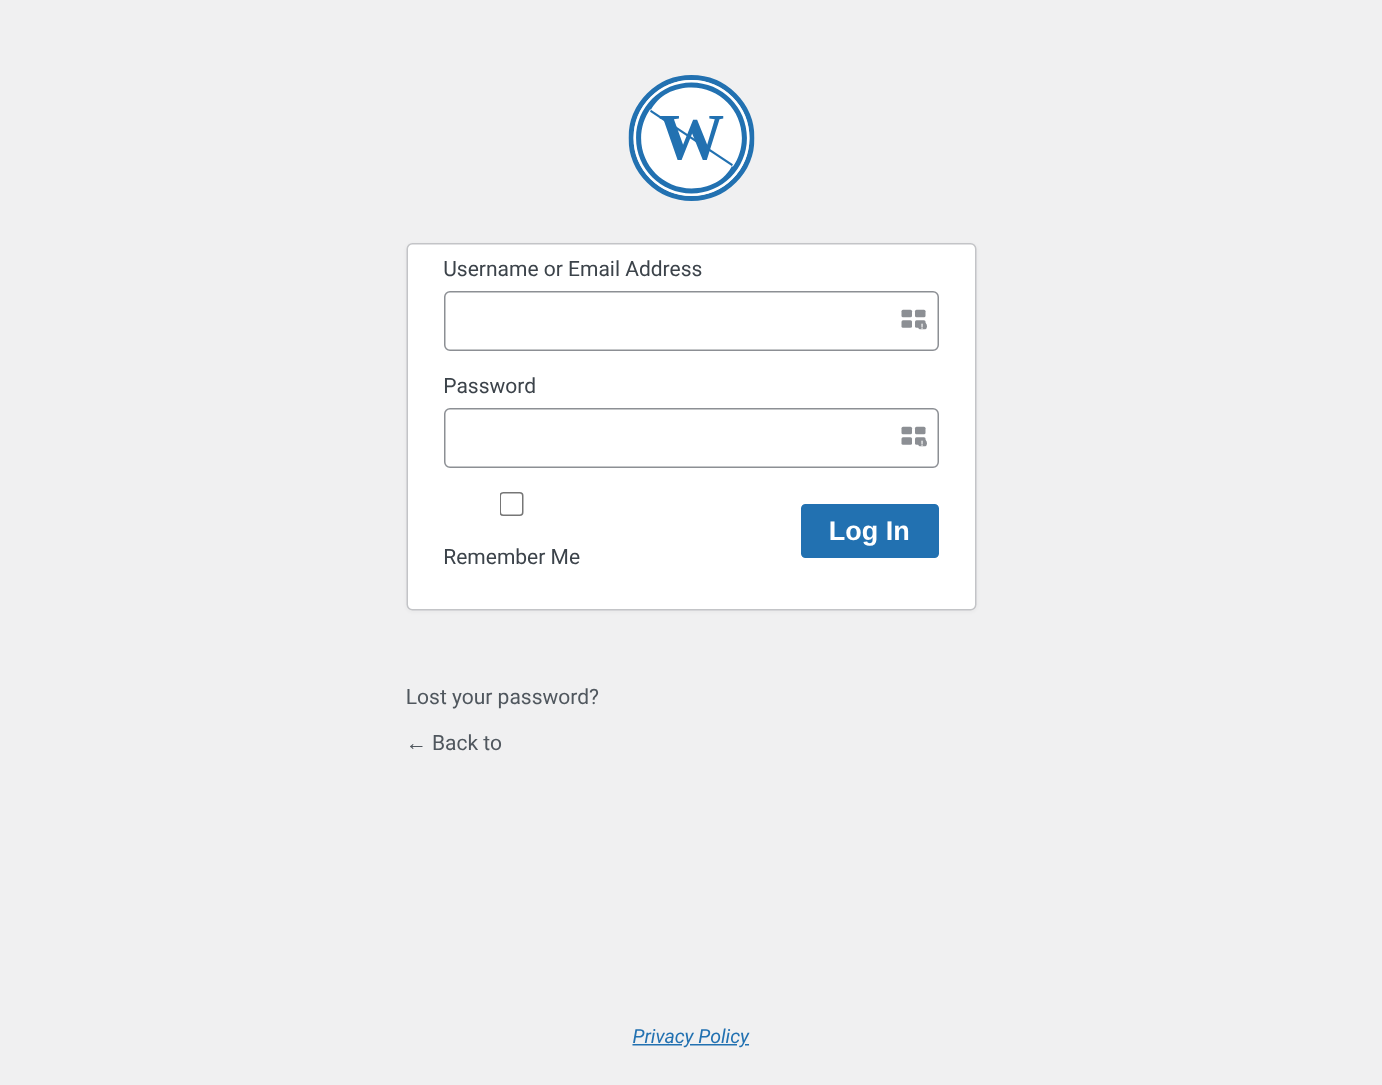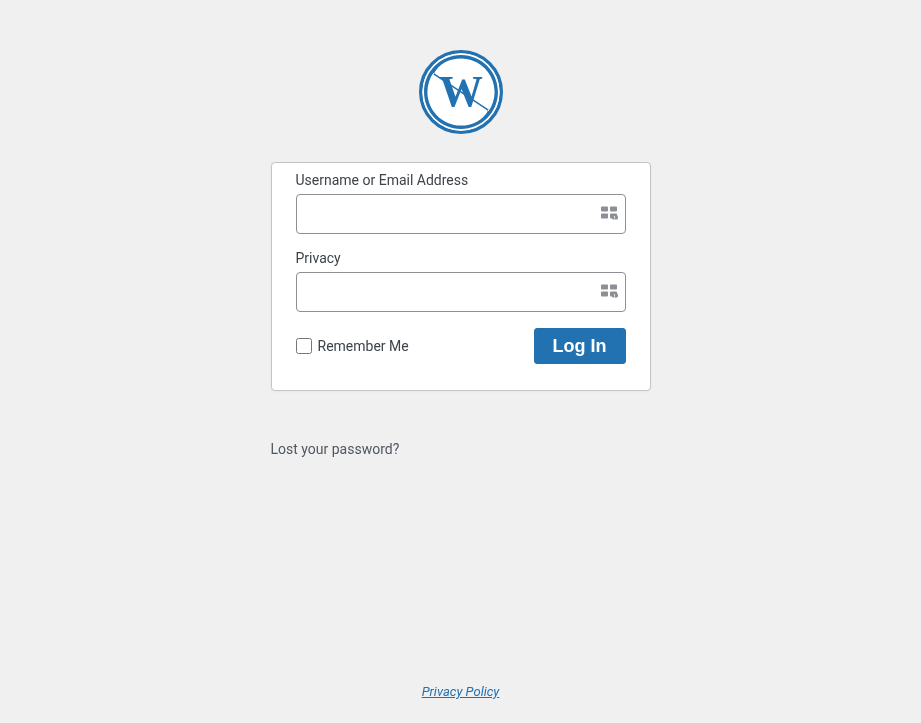--- a/index.html
+++ b/index.html
@@ -79,24 +79,25 @@
     .form-footer {
       display: flex;
       align-items: center;
       justify-content: space-between;
       margin-top: 4px;
     }
 
     .remember-me {
       display: flex;
       align-items: center;
-      gap: 6px;
+      gap: 20px;
       font-size: 14px;
       color: #3c434a;
       cursor: pointer;
+      flex-direction: column;
     }
 
     .remember-me input[type="checkbox"] {
       width: 16px;
       height: 16px;
       border: 1px solid #8c8f94;
       cursor: pointer;
       margin: 0;
     }
 
@@ -176,21 +177,21 @@
           <rect x="10" y="1" width="7" height="5" rx="1" fill="#8c8f94"></rect>
           <rect x="10" y="8" width="7" height="5" rx="1" fill="#8c8f94"></rect>
           <circle cx="15" cy="12" r="3" fill="#8c8f94"></circle>
           <text x="14" y="14" fill="white" font-size="5" font-weight="bold">!</text>
         </svg>
       </span>
     </div>
   </div>
 
   <div class="form-group">
-    <label>Privacy</label>
+    <label>Password</label>
     <div class="input-wrapper">
       <input type="password" autocomplete="current-password" style="">
       <span class="input-icon">
         <svg width="18" height="14" viewBox="0 0 18 14" fill="none" xmlns="http://www.w3.org/2000/svg">
           <rect x="1" y="1" width="7" height="5" rx="1" fill="#8c8f94"></rect>
           <rect x="1" y="8" width="7" height="5" rx="1" fill="#8c8f94"></rect>
           <rect x="10" y="1" width="7" height="5" rx="1" fill="#8c8f94"></rect>
           <rect x="10" y="8" width="7" height="5" rx="1" fill="#8c8f94"></rect>
           <circle cx="15" cy="12" r="3" fill="#8c8f94"></circle>
           <text x="14" y="14" fill="white" font-size="5" font-weight="bold">!</text>
@@ -203,17 +204,18 @@
     <label class="remember-me">
       <input type="checkbox" style="">
       <span>Remember Me</span>
     </label>
     <button class="login-button">Log In</button>
   </div>
 </div>
 
 <div class="below-box">
   <a href="#" class="lost-password">Lost your password?</a>
+  <a href="#" class="back-to">← Back to</a>
 </div>
 
 <div class="privacy-policy">
   <a href="#">Privacy Policy</a>
 </div>
 
 </body></html>

